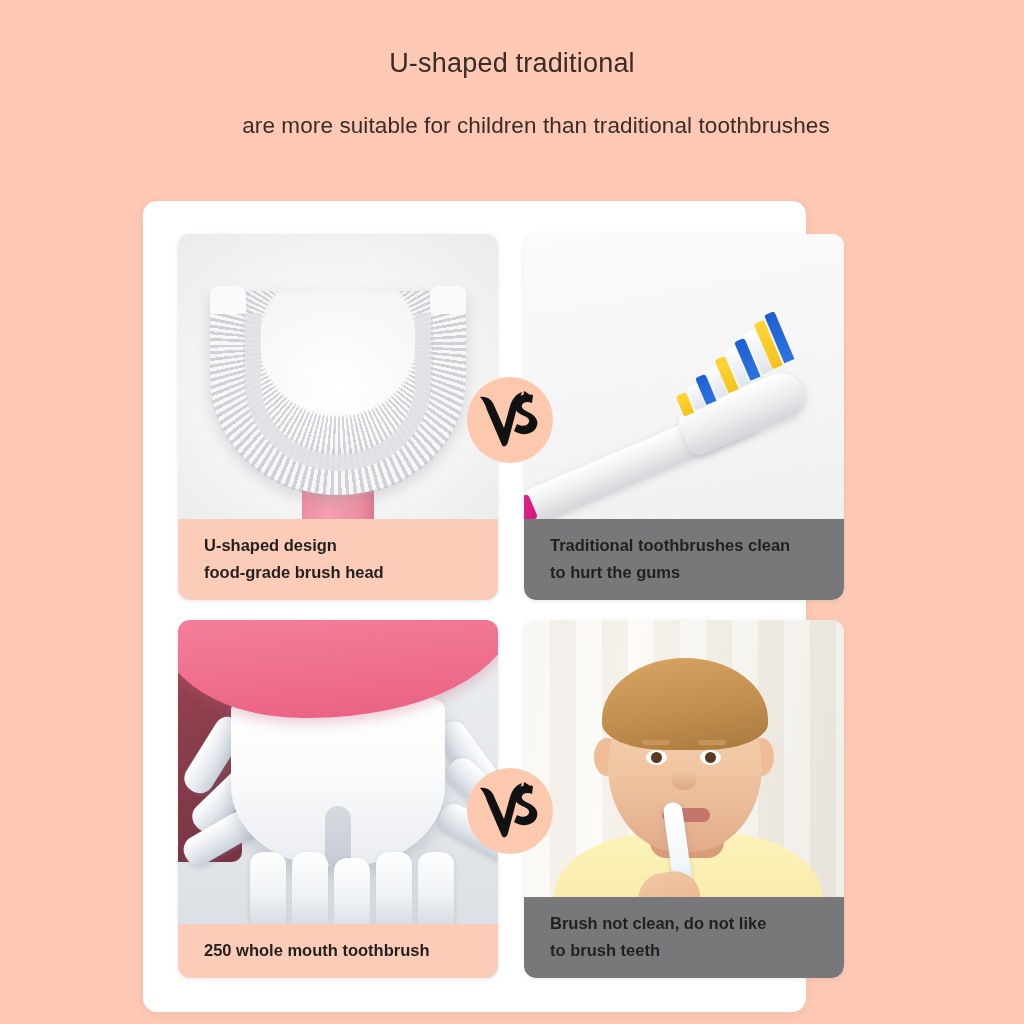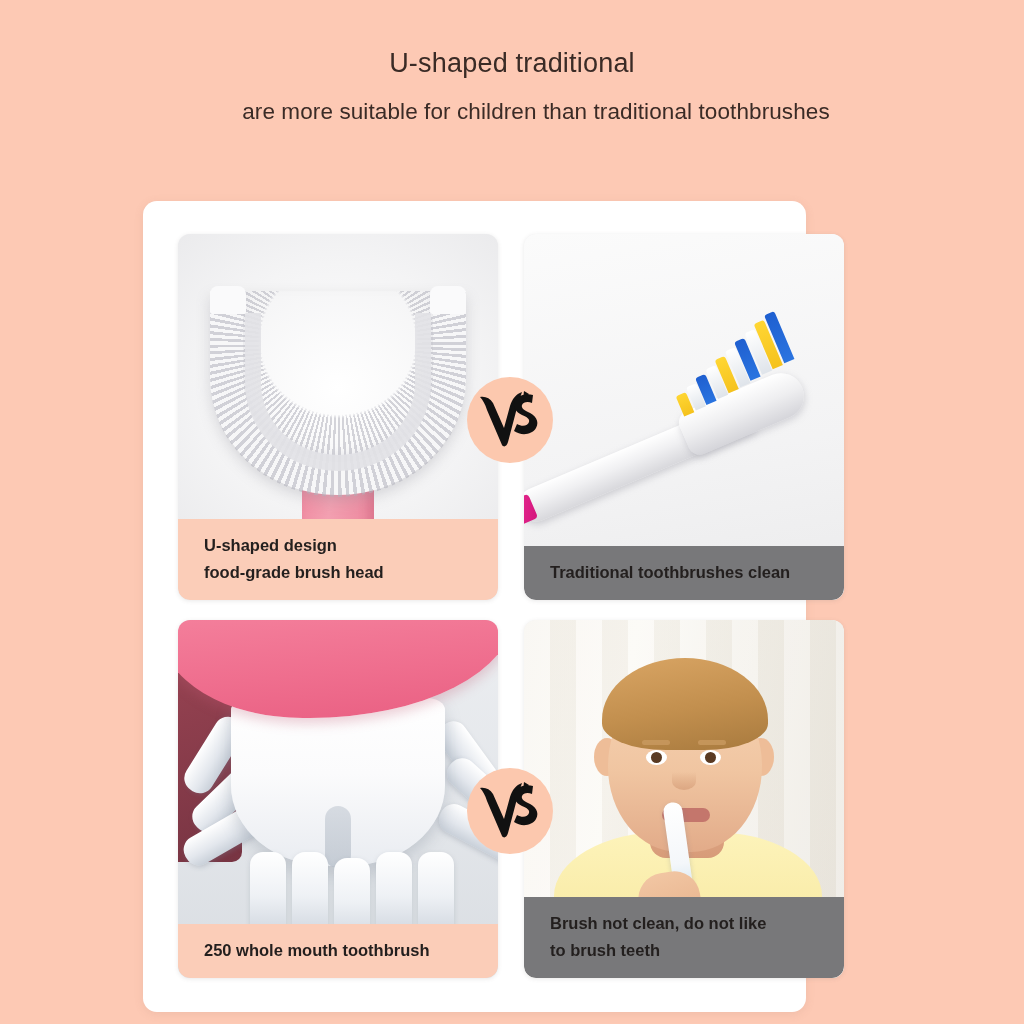--- a/index.html
+++ b/index.html
@@ -25,21 +25,21 @@
     color: #3a2b26;
   }
   .headline .line1 {
     font-size: 27px;
     line-height: 34px;
     letter-spacing: 0.2px;
   }
   .headline .line2 {
     font-size: 22.5px;
     line-height: 30px;
-    margin-top: 17px;
+    margin-top: 31px;
     letter-spacing: 0.1px;
     padding-left: 48px;
   }
 
   
   .card {
     position: absolute;
     left: 143px;
     top: 201px;
     width: 663px;
@@ -452,20 +452,21 @@
               <div class="p2-tuft p2-w" style="left: 62.5px; height: 39px; bottom: 9.5px;"></div>
               <div class="p2-tuft p2-b" style="left: 75px; height: 42.4px; bottom: 10.6px;"></div>
               <div class="p2-tuft p2-w" style="left: 87.5px; height: 45.8px; bottom: 11.7px;"></div>
               <div class="p2-tuft p2-y" style="left: 100px; height: 49.2px; bottom: 12.8px;"></div>
               <div class="p2-tuft p2-b" style="left: 112.5px; height: 52.6px; bottom: 13.9px;"></div>
             </div>
         </div>
       </div>
       <div class="caption grey">
         <span class="cl">Traditional toothbrushes clean</span>
+        <span class="cl">to hurt the gums</span>
       </div>
     </div>
 
     <div class="panel">
       <div class="photo">
         <div class="p3-bg"></div>
         <div class="p3-dark-l"></div>
         <div id="p3-bristles">
             <div class="p3-bristle" style="left: -6px; top: 120px; width: 84px; height: 30px; transform: rotate(-58deg);"></div>
             <div class="p3-bristle" style="left: 6px; top: 160px; width: 92px; height: 30px; transform: rotate(-44deg);"></div>

